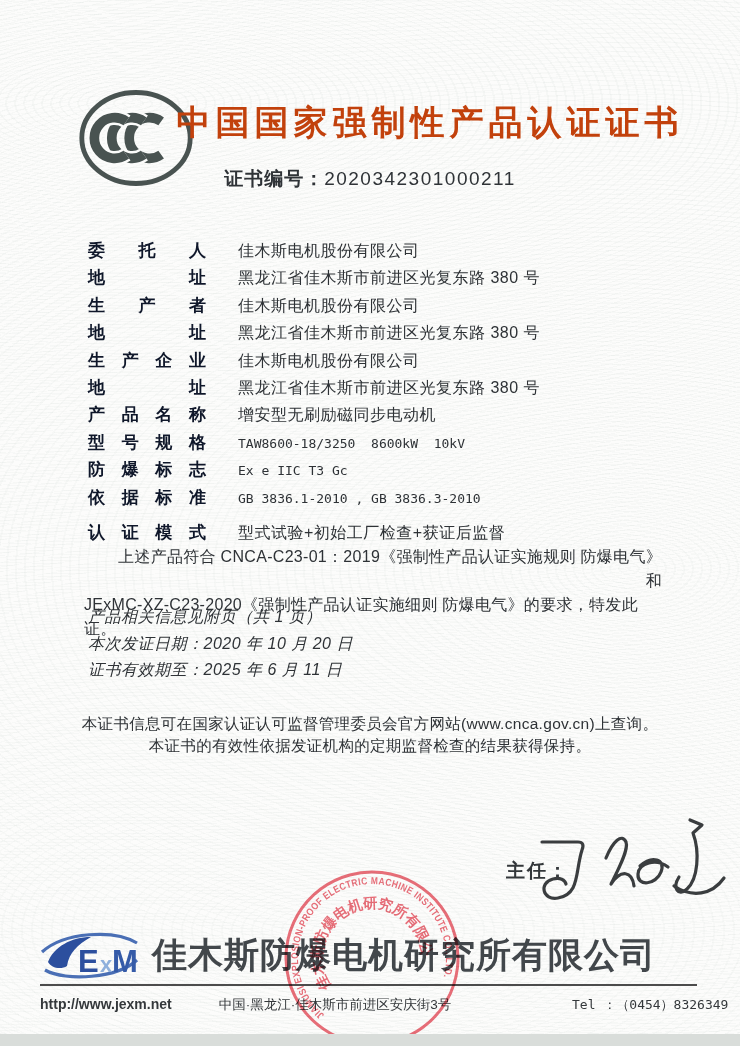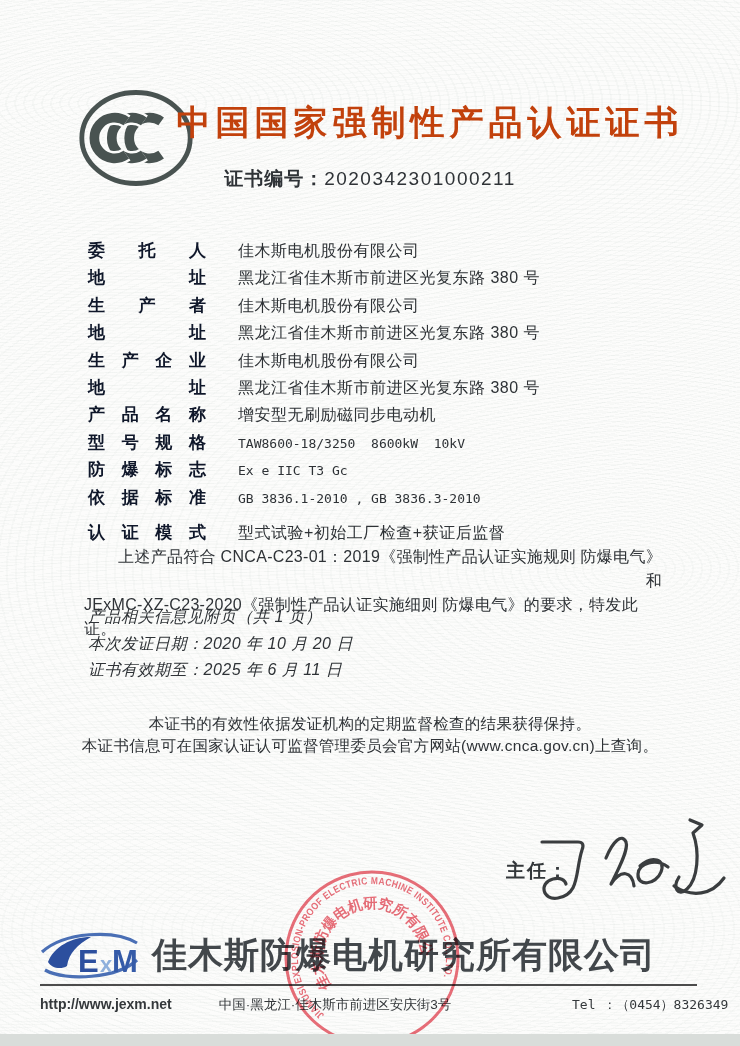--- a/index.html
+++ b/index.html
@@ -152,22 +152,22 @@
     <div class="l2">JExMC-XZ-C23-2020《强制性产品认证实施细则  防爆电气》的要求，特发此证。</div>
   </div>
 
   <div class="issue-info">
     <div>产品相关信息见附页（共 1 页）</div>
     <div>本次发证日期：2020 年 10 月 20 日</div>
     <div>证书有效期至：2025 年 6 月 11 日</div>
   </div>
 
   <div class="notes">
+    <div>本证书信息可在国家认证认可监督管理委员会官方网站(www.cnca.gov.cn)上查询。</div>
     <div>本证书的有效性依据发证机构的定期监督检查的结果获得保持。</div>
-    <div>本证书信息可在国家认证认可监督管理委员会官方网站(www.cnca.gov.cn)上查询。</div>
   </div>
 
   <div class="director">主任：</div>
   <svg class="signature-svg" viewBox="0 0 208 108">
     <g fill="none" stroke="#3a3d3f" stroke-width="3.2" stroke-linecap="round" stroke-linejoin="round">
       <path d="M14 32 h36 c5 0 6 3 4 8 c-7 22 -2 44 -24 48 c-15 3 -20 -15 -5 -19 c7 -2 12 1 13 5"></path>
       <path d="M78 48 c7 -17 16 -25 20 -16 c3 8 -9 30 -15 42 c10 -15 21 -13 23 2"></path>
       <path d="M112 56 c12 -11 26 -7 21 6 c-5 13 -24 15 -23 2 c1 -11 18 -16 30 -7"></path>
       <path d="M162 10 l12 5 l-9 8 c7 19 5 46 -6 56 c-9 8 -15 -1 -8 -12"></path>
       <path d="M146 76 c18 12 38 9 50 -8"></path>

